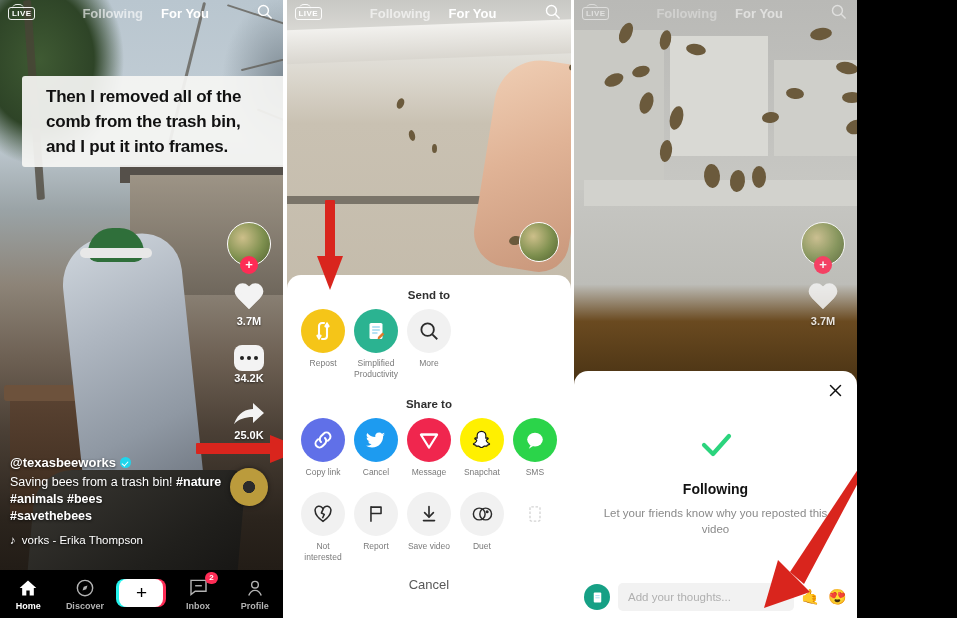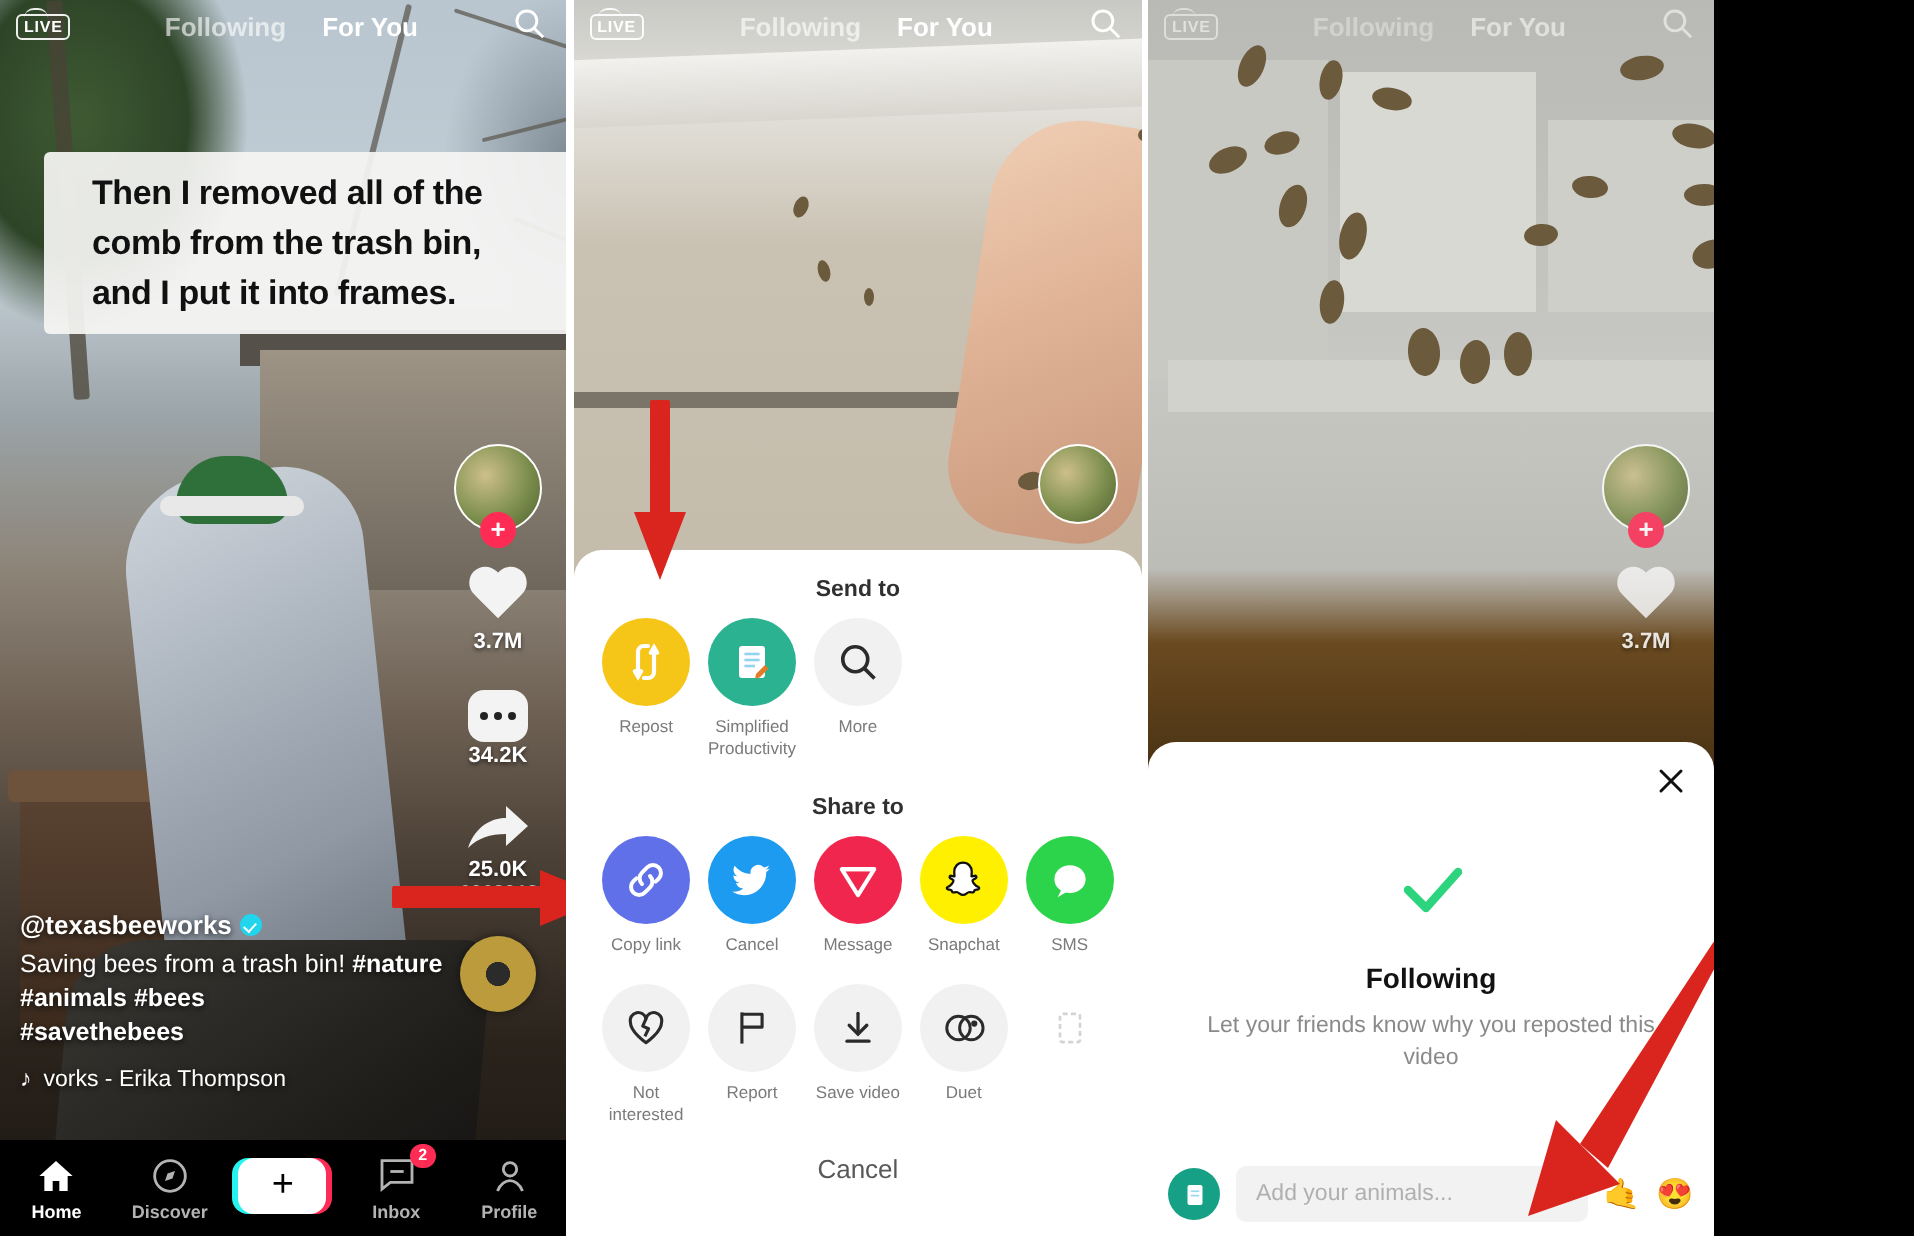--- a/index.html
+++ b/index.html
@@ -570,21 +570,21 @@
         <div class="rp-av">
           <svg width="15" height="15" viewBox="0 0 24 24">
               <rect x="6" y="4" width="12" height="16" rx="1.6" fill="#fff"></rect>
               <g stroke="#9bd9ee" stroke-width="1.4">
                 <line x1="8.6" y1="9" x2="15.4" y2="9"></line>
                 <line x1="8.6" y1="12.5" x2="15.4" y2="12.5"></line>
               </g>
             </svg>
         </div>
         <div class="rp-input">
-          <span>Add your animals...</span>
+          <span>Add your thoughts...</span>
         </div>
         <span class="rp-emo">🤙</span>
         <span class="rp-emo">😍</span>
       </div>
     </div>
 
     <svg class="annot" style="left:178px;top:432px;" width="135" height="180">
       <g fill="#d9251d">
         <polygon points="132,2 120,16 38,140 52,152"></polygon>
         <polygon points="58,160 12,176 26,128"></polygon>

